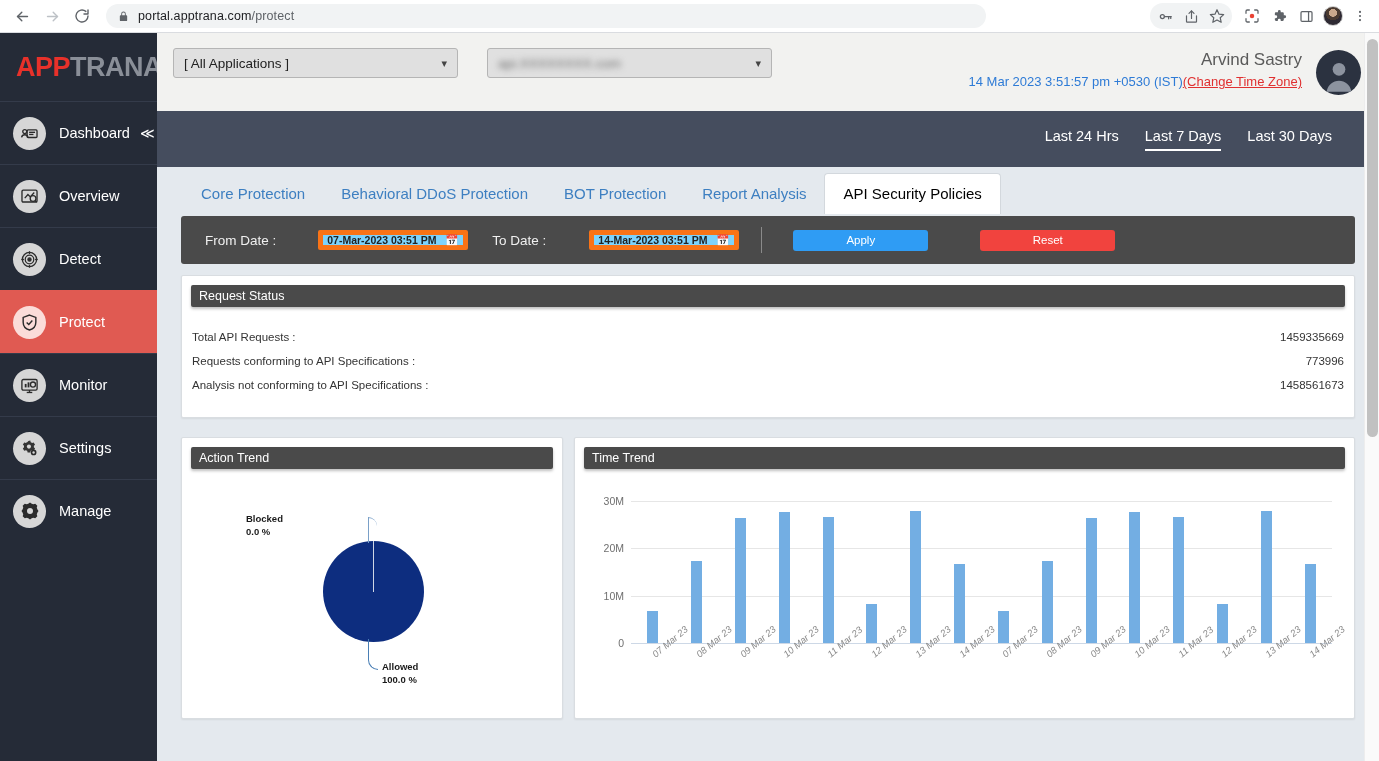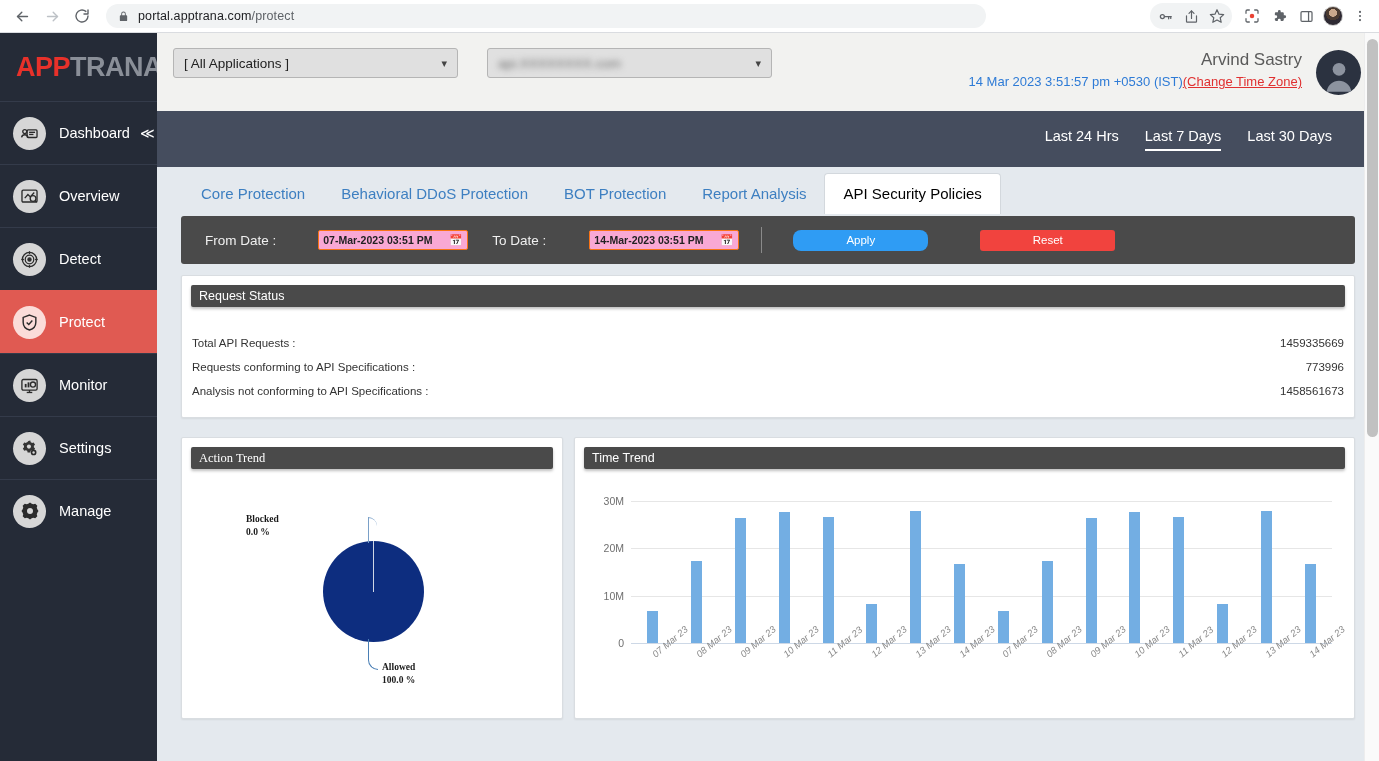--- a/index.html
+++ b/index.html
@@ -134,59 +134,59 @@
 
   
   .content { padding: 0 24px 0 24px; }
 
   .filter-bar {
     background: #4a4a4a; border-radius: 3px; height: 48px; display: flex; align-items: center;
     padding: 0 24px; color: #ffffff; font-size: 13.5px; margin-top: 3px;
   }
   .filter-bar .lbl { color: #f0f0f0; }
   .date-field {
-    background: #f9a8d4; border: 1px solid #f97316; border-radius: 2px; height: 20px;
+    background: #7dd3fc; border: 5px solid #f97316; border-radius: 2px; height: 20px;
     display: flex; align-items: center; padding: 0 4px; gap: 6px;
     font-size: 10.5px; color: #222; cursor: pointer;
   }
   .date-field .val { font-weight: 700; white-space: nowrap; }
   .date-field .cal { font-size: 11px; color: #333; margin-left: auto; }
   #from-field { width: 150px; margin-left: 42px; }
   #to-field { width: 150px; margin-left: 43px; }
   .divider-v { width: 1px; height: 26px; background: #8a8a8a; margin-left: 22px; }
   .btn {
     height: 21px; border-radius: 3px; color: #fff; font-size: 11.5px;
     display: flex; align-items: center; justify-content: center; cursor: pointer;
   }
-  #apply-btn { width: 135px; background: #2f9cf4; margin-left: 31px; border-radius: 8px; }
+  #apply-btn { width: 135px; background: #2f9cf4; margin-left: 31px; }
   #reset-btn { width: 135px; background: #f1433e; margin-left: 52px; }
 
   
   .card {
     background: #ffffff; border: 1px solid #d9dde1; border-radius: 2px;
     box-shadow: 0 1px 2px rgba(0,0,0,0.07);
   }
   .card-head {
     background: #4a4a4a; color: #ffffff; font-size: 12.5px;
     height: 22px; display: flex; align-items: center; padding: 0 8px;
     margin: 9px 9px 0 9px; border-radius: 2px;
     box-shadow: 0 2px 3px rgba(0,0,0,0.25);
   }
 
   #request-status-card { margin-top: 11px; height: 143px; }
-  .status-rows { padding: 24px 10px 0 10px; }
+  .status-rows { padding: 18px 10px 0 10px; }
   .status-row {
     display: flex; align-items: center; justify-content: space-between;
     font-size: 11.5px; color: #333; padding: 6px 0;
   }
   .status-row .k { }
   .status-row .v { font-size: 11.5px; }
 
   .chart-row { display: flex; gap: 11px; margin-top: 19px; }
-  #action-trend-card { width: 382px; height: 282px; position: relative; font-family: Liberation Serif, serif; }
+  #action-trend-card { width: 382px; height: 282px; position: relative; }
   #time-trend-card { flex: 1; height: 282px; position: relative; }
 
   .pie-wrap { position: relative; width: 100%; height: 238px; }
   .pie {
     position: absolute; left: 141px; top: 72px; width: 101px; height: 101px;
     border-radius: 50%; background: #0d2d7f;
   }
   .pie-split {
     position: absolute; left: 191px; top: 72px; width: 1px; height: 51px;
     background: #cfd6e4;

